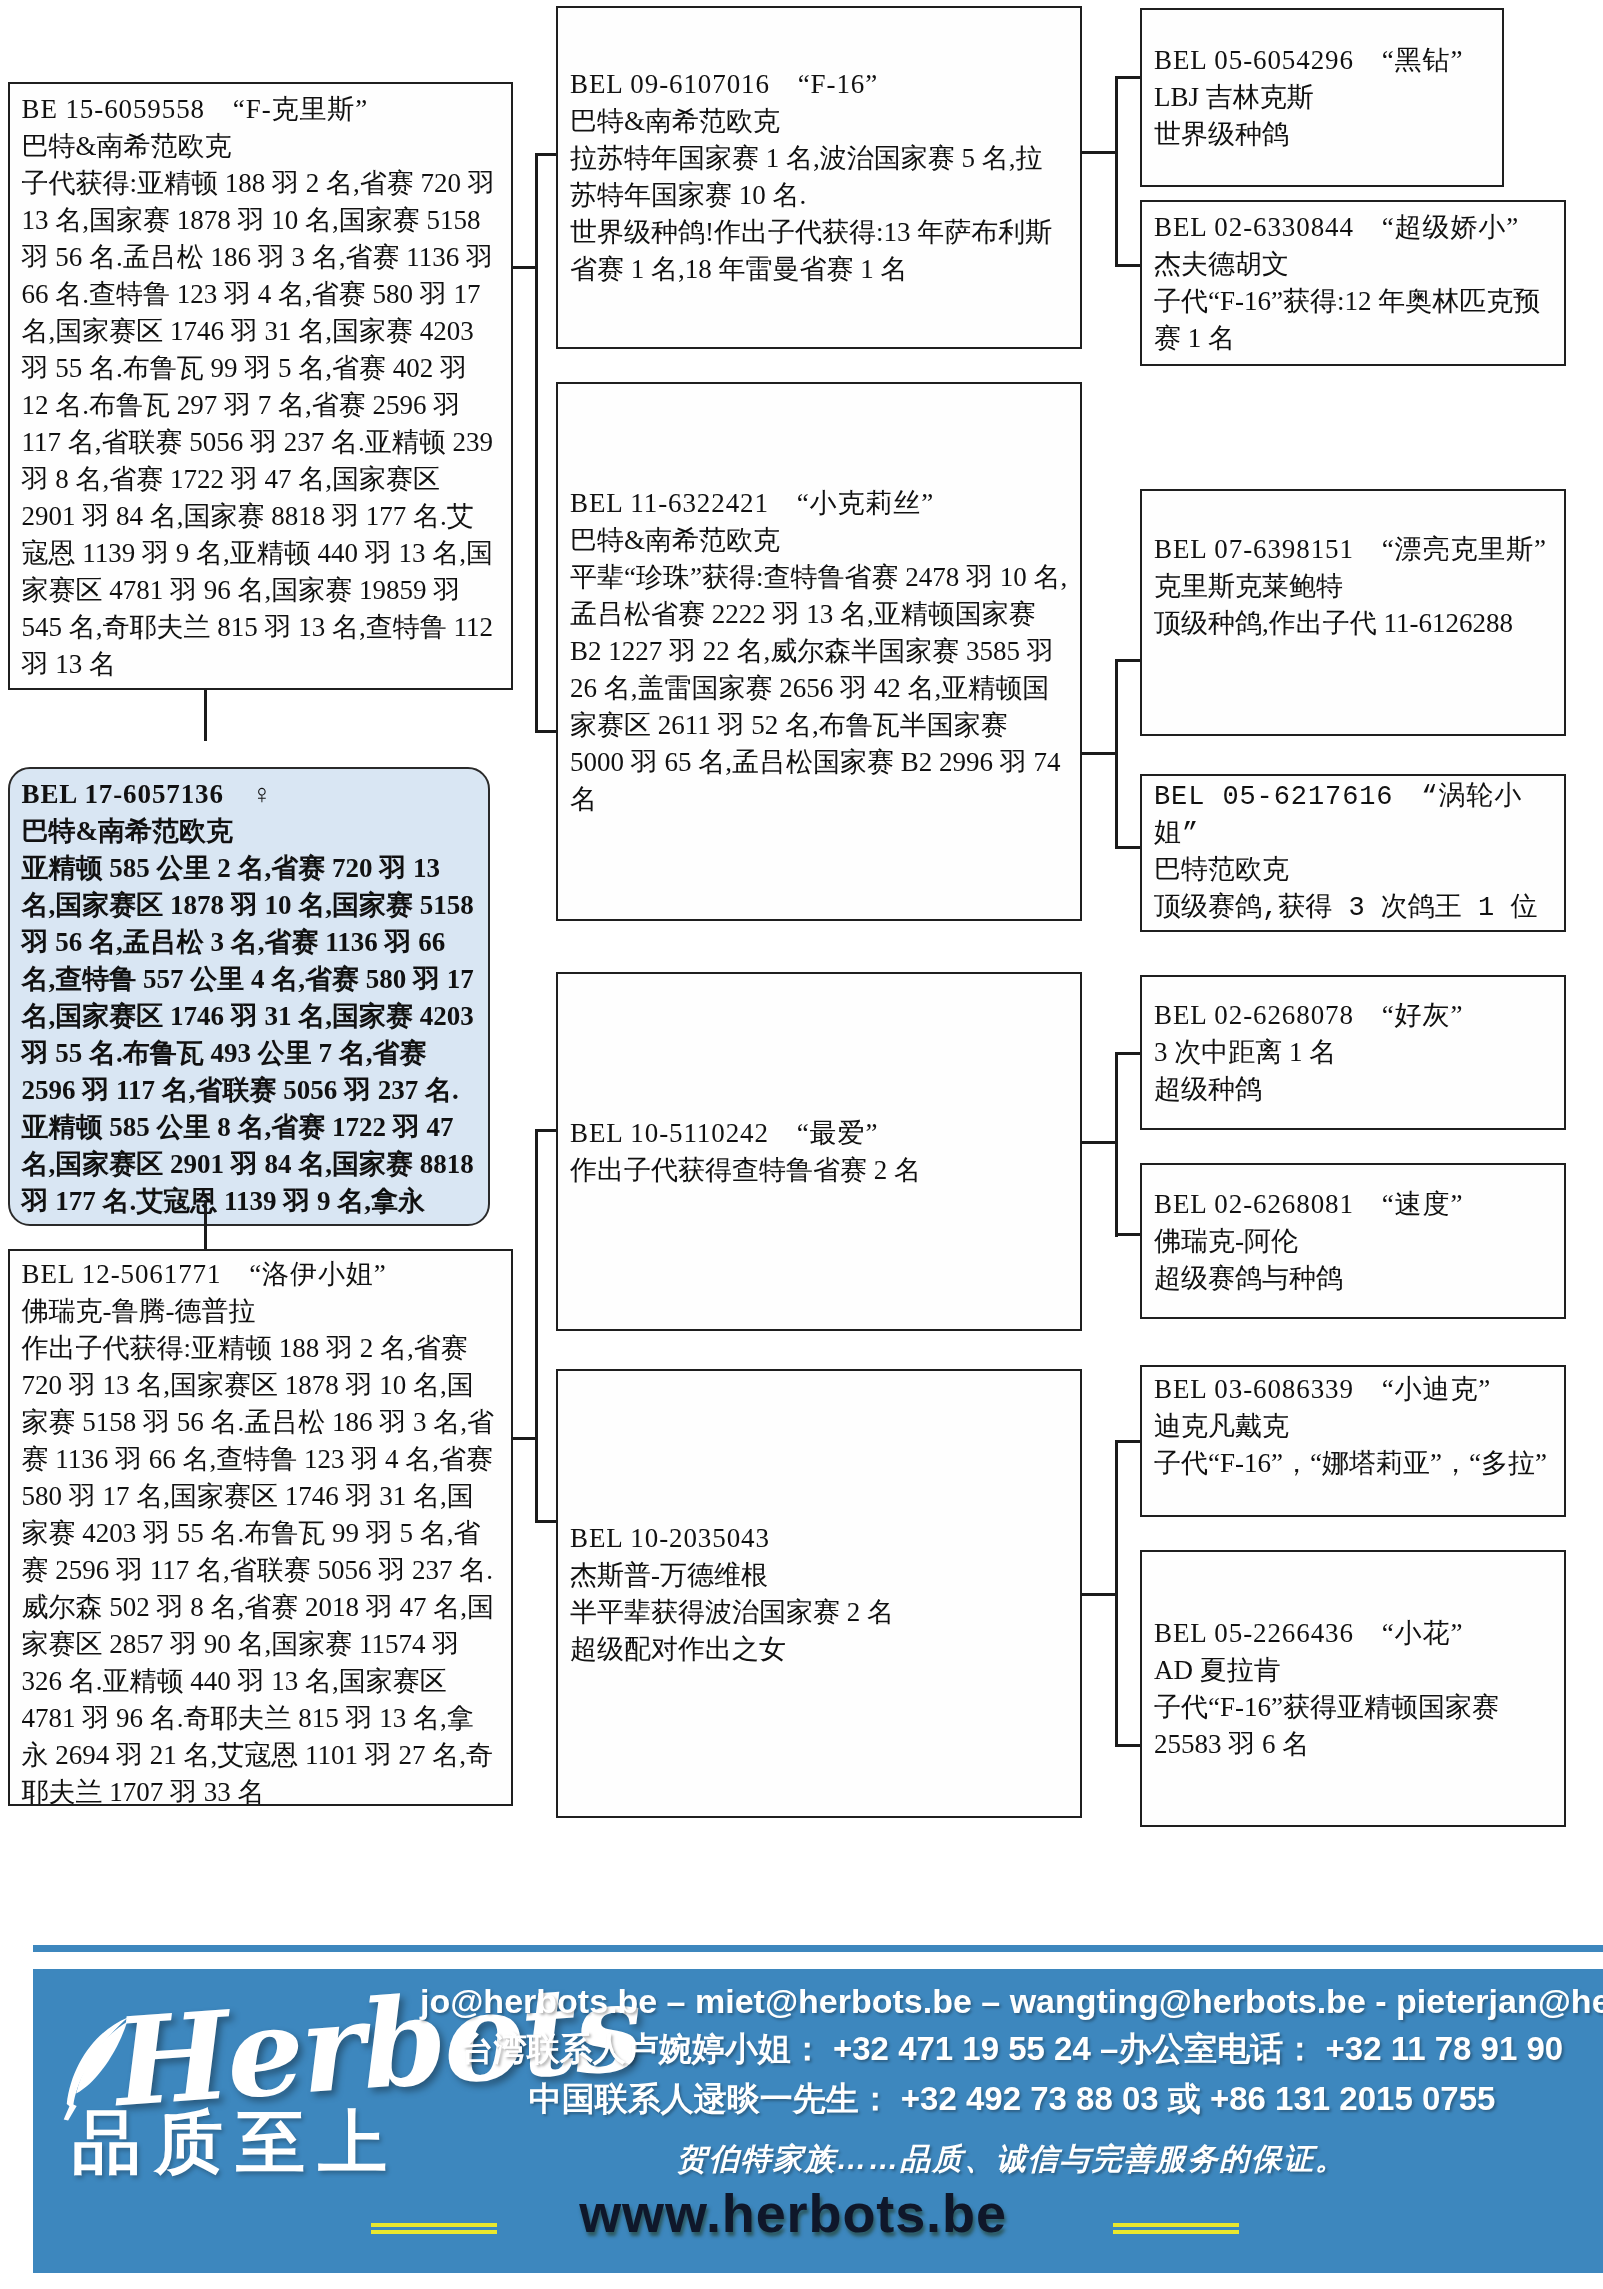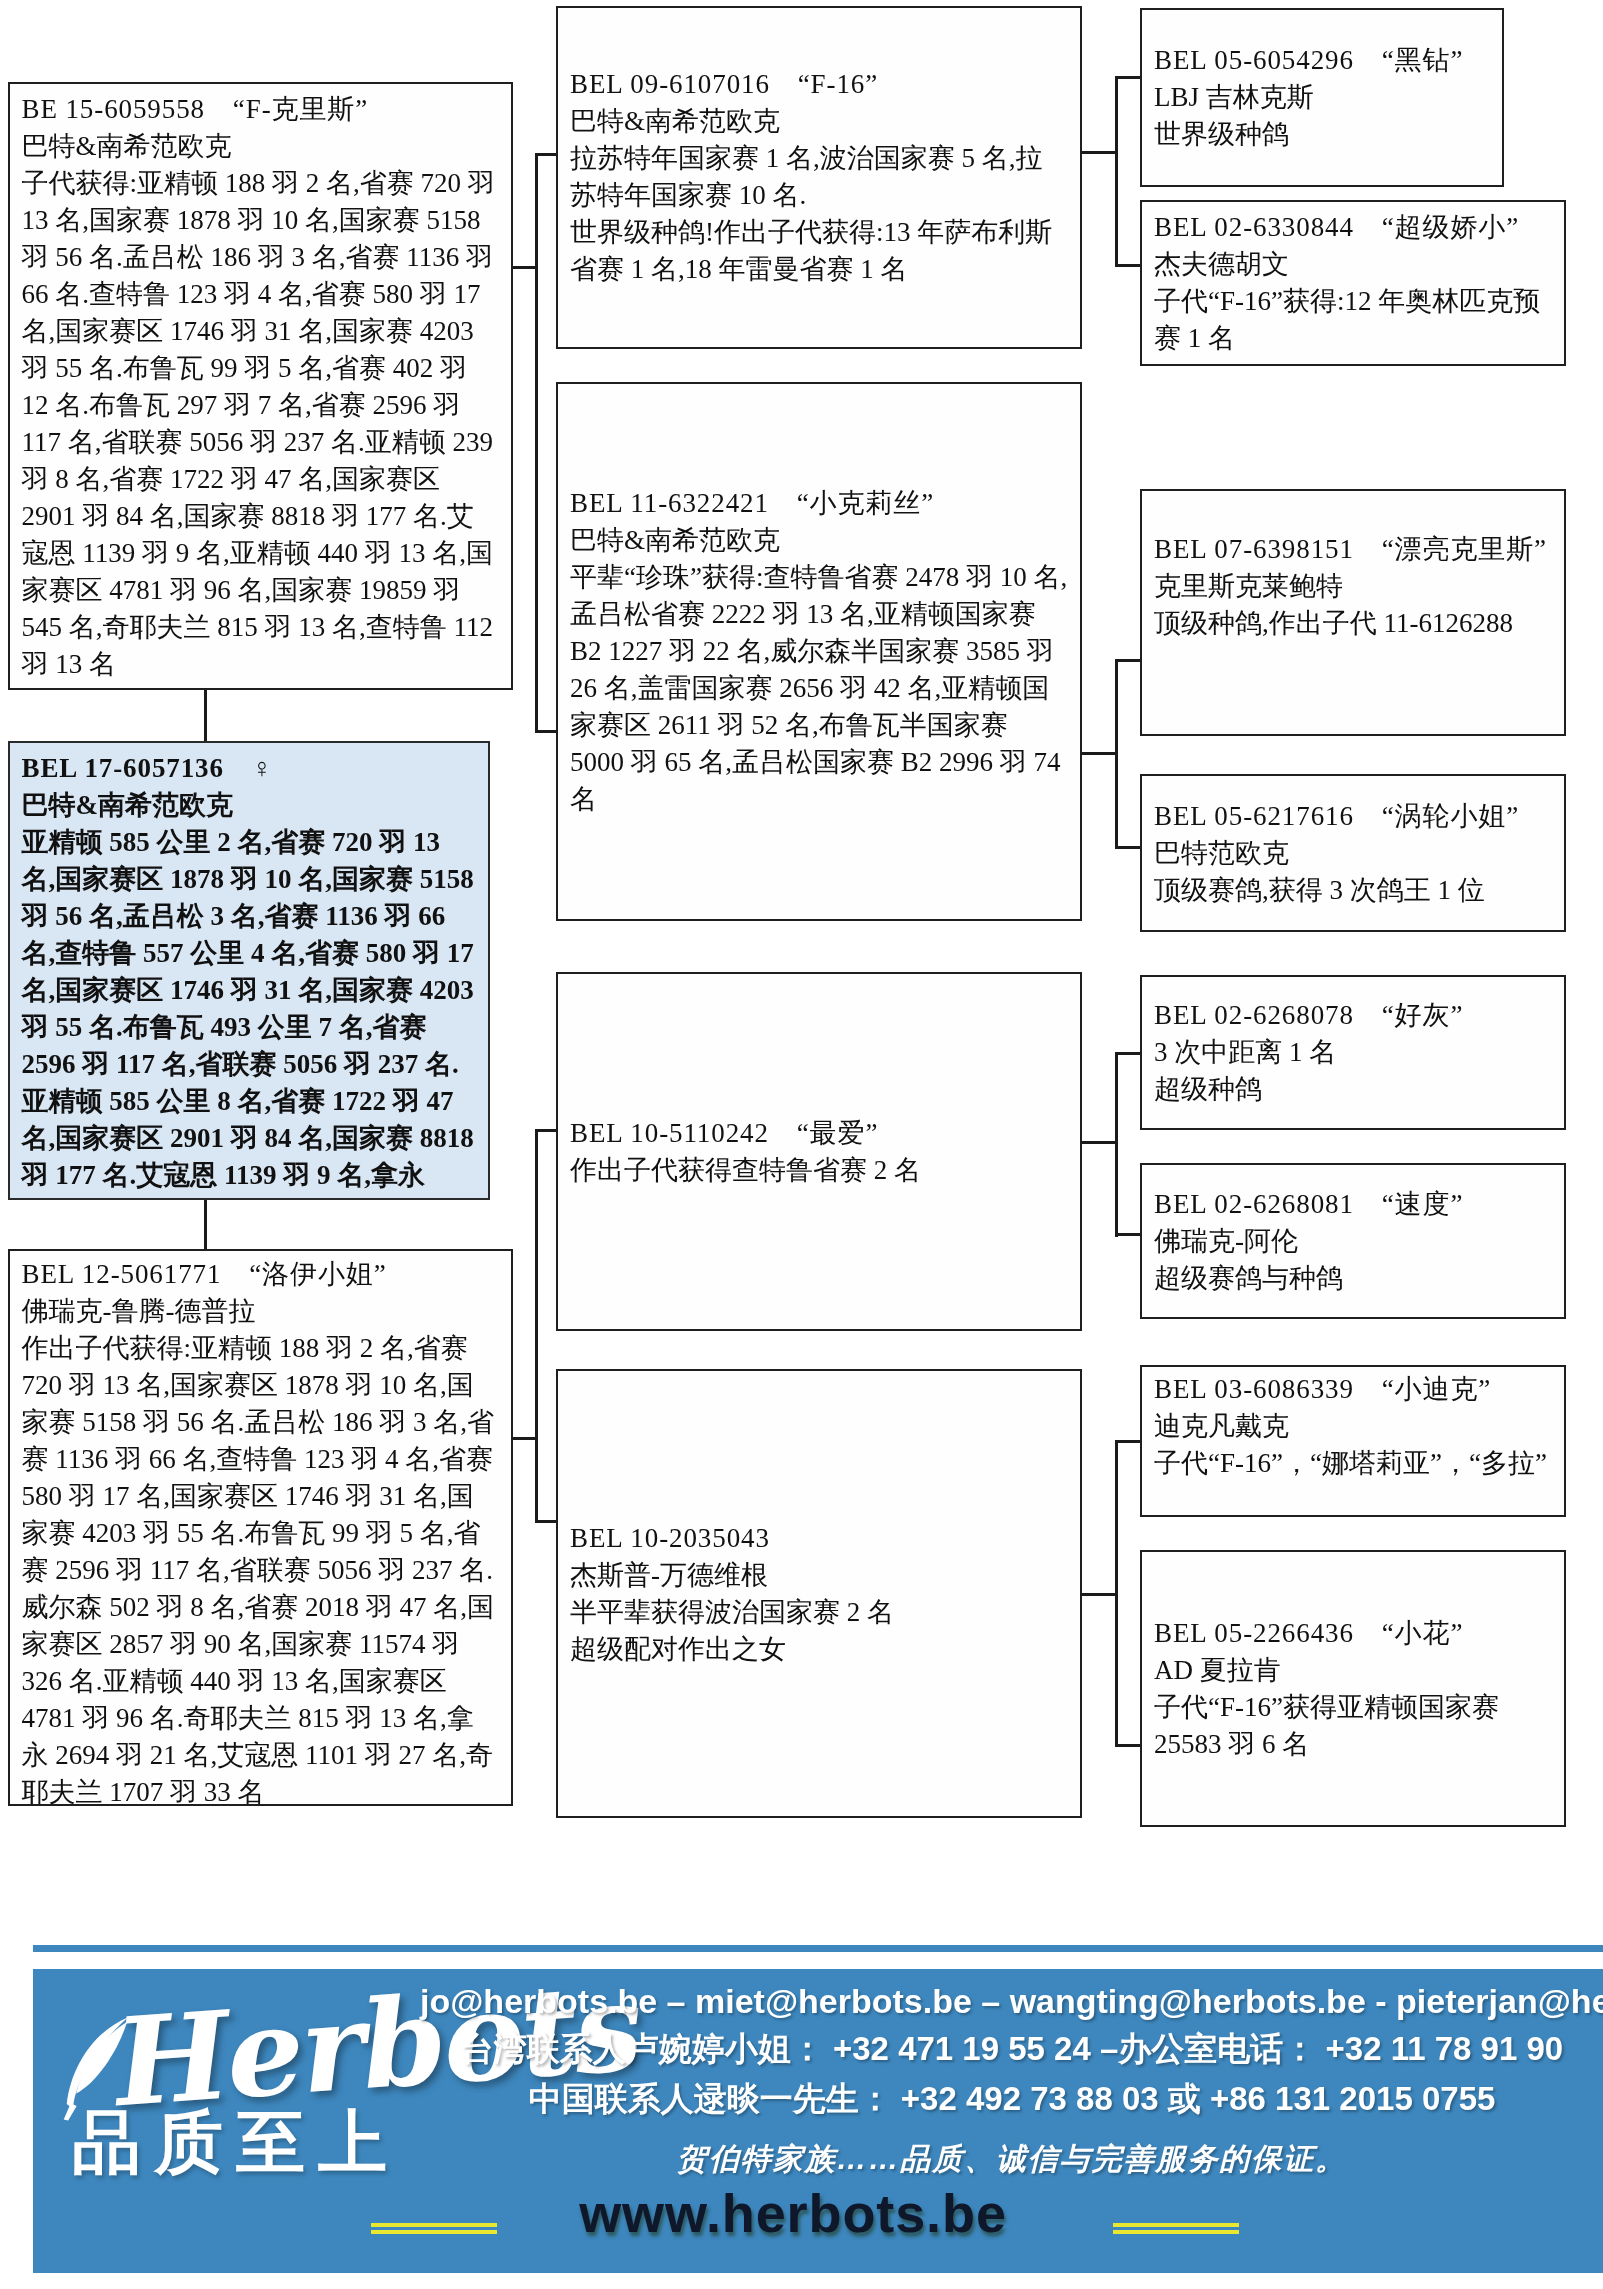--- a/index.html
+++ b/index.html
@@ -59,21 +59,21 @@
 <body>
 
 <div id="page">
 
   <div class="box" style="left:7.5px; top:82px; width:505px; height:608px;">
     <div class="t">BE 15-6059558　“F-克里斯”</div>
     <div>巴特&amp;南希范欧克</div>
     <div>子代获得:亚精顿 188 羽 2 名,省赛 720 羽 13 名,国家赛 1878 羽 10 名,国家赛 5158 羽 56 名.孟吕松 186 羽 3 名,省赛 1136 羽 66 名.查特鲁 123 羽 4 名,省赛 580 羽 17 名,国家赛区 1746 羽 31 名,国家赛 4203 羽 55 名.布鲁瓦 99 羽 5 名,省赛 402 羽 12 名.布鲁瓦 297 羽 7 名,省赛 2596 羽 117 名,省联赛 5056 羽 237 名.亚精顿 239 羽 8 名,省赛 1722 羽 47 名,国家赛区 2901 羽 84 名,国家赛 8818 羽 177 名.艾寇恩 1139 羽 9 名,亚精顿 440 羽 13 名,国家赛区 4781 羽 96 名,国家赛 19859 羽 545 名,奇耶夫兰 815 羽 13 名,查特鲁 112 羽 13 名</div>
   </div>
 
-  <div class="box blue" style="left:7.5px; top:741px; width:482px; height:459px;">
+  <div class="box blue" style="left:7.5px; top:767px; width:482px; height:459px;border-radius:22px;">
     <div class="t">BEL 17-6057136　♀</div>
     <div>巴特&amp;南希范欧克</div>
     <div>亚精顿 585 公里 2 名,省赛 720 羽 13 名,国家赛区 1878 羽 10 名,国家赛 5158 羽 56 名,孟吕松 3 名,省赛 1136 羽 66 名,查特鲁 557 公里 4 名,省赛 580 羽 17 名,国家赛区 1746 羽 31 名,国家赛 4203 羽 55 名.布鲁瓦 493 公里 7 名,省赛 2596 羽 117 名,省联赛 5056 羽 237 名.亚精顿 585 公里 8 名,省赛 1722 羽 47 名,国家赛区 2901 羽 84 名,国家赛 8818 羽 177 名.艾寇恩 1139 羽 9 名,拿永 2694 羽 21 名</div>
   </div>
 
   <div class="box" style="left:7.5px; top:1249px; width:505px; height:557px; padding-top:4.7px;">
     <div class="t">BEL 12-5061771　“洛伊小姐”</div>
     <div>佛瑞克-鲁腾-德普拉</div>
     <div>作出子代获得:亚精顿 188 羽 2 名,省赛 720 羽 13 名,国家赛区 1878 羽 10 名,国家赛 5158 羽 56 名.孟吕松 186 羽 3 名,省赛 1136 羽 66 名,查特鲁 123 羽 4 名,省赛 580 羽 17 名,国家赛区 1746 羽 31 名,国家赛 4203 羽 55 名.布鲁瓦 99 羽 5 名,省赛 2596 羽 117 名,省联赛 5056 羽 237 名.威尔森 502 羽 8 名,省赛 2018 羽 47 名,国家赛区 2857 羽 90 名,国家赛 11574 羽 326 名.亚精顿 440 羽 13 名,国家赛区 4781 羽 96 名.奇耶夫兰 815 羽 13 名,拿永 2694 羽 21 名,艾寇恩 1101 羽 27 名,奇耶夫兰 1707 羽 33 名</div>
   </div>
@@ -114,21 +114,21 @@
     <div>杰夫德胡文</div>
     <div>子代“F-16”获得:12 年奥林匹克预赛 1 名</div>
   </div>
 
   <div class="box" style="left:1140px; top:489px; width:426px; height:247px; padding-top:40px;">
     <div class="t">BEL 07-6398151　“漂亮克里斯”</div>
     <div>克里斯克莱鲍特</div>
     <div>顶级种鸽,作出子代 11-6126288</div>
   </div>
 
-  <div class="box center" style="left:1140px; top:774px; width:426px; height:158px;">
+  <div class="box center" style="left:1140px; top:774px; width:426px; height:158px;font-family:Liberation Mono, monospace;">
     <div class="t">BEL 05-6217616　“涡轮小姐”</div>
     <div>巴特范欧克</div>
     <div>顶级赛鸽,获得 3 次鸽王 1 位</div>
   </div>
 
   <div class="box center" style="left:1140px; top:975px; width:426px; height:155px;">
     <div class="t">BEL 02-6268078　“好灰”</div>
     <div>3 次中距离 1 名</div>
     <div>超级种鸽</div>
   </div>

